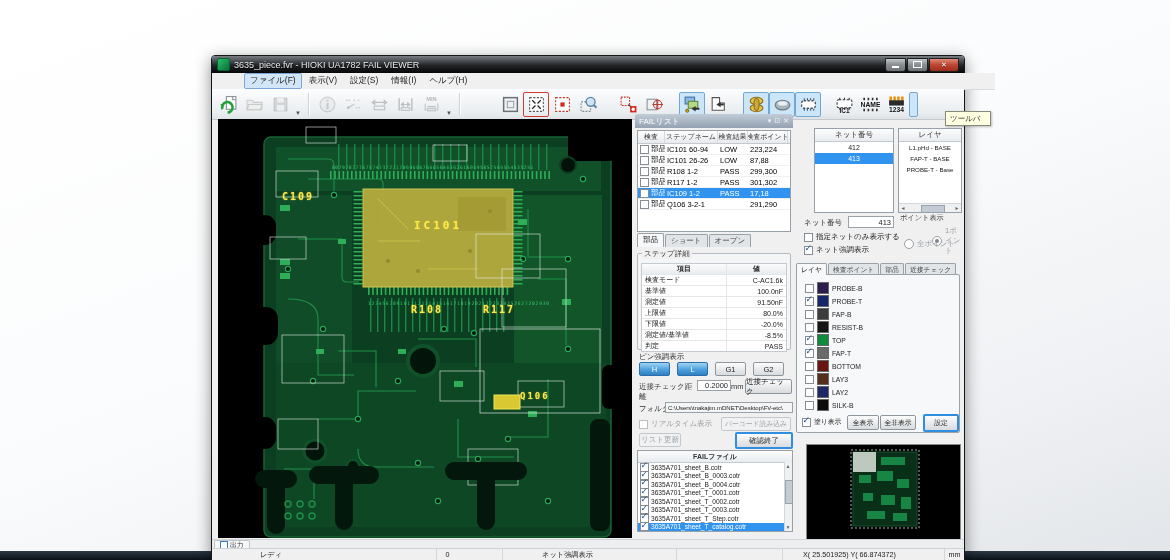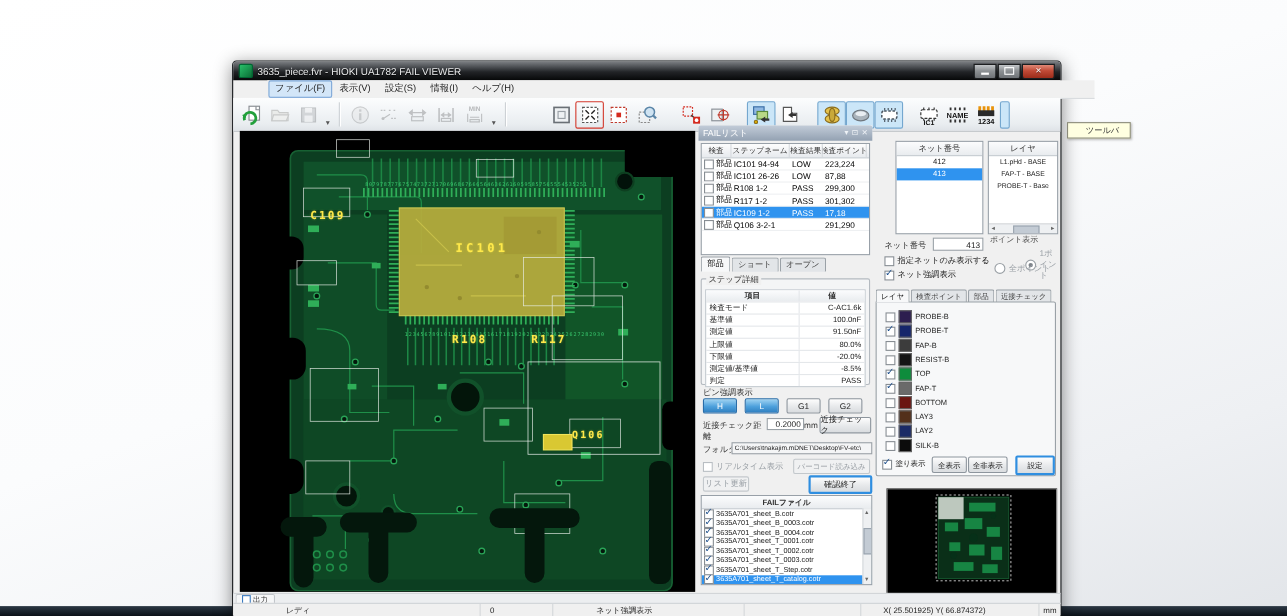--- a/index.html
+++ b/index.html
@@ -38,22 +38,22 @@
   .tgroup{display:flex;align-items:center;height:28px;padding:0 3px;}
   .tsep{width:1px;height:22px;background:#cdd1d5;box-shadow:1px 0 0 #fff;margin:0 2px;}
   .tbtn{width:26px;height:25px;display:flex;align-items:center;justify-content:center;
     border:1px solid transparent;border-radius:2px;background:transparent;padding:0;}
   .tbtn.active{background:#cbe6f8;border-color:#74a7cf;}
   .tbtn.redbox{border-color:#d3392c;}
   .tbtn.disabled{opacity:.42;filter:grayscale(.8);}
   .tbtn.partial{width:9px;overflow:hidden;background:#cbe6f8;border-color:#74a7cf;}
   .tdrop{width:10px;height:25px;display:flex;align-items:flex-end;justify-content:center;color:#555;font-size:6px;padding-bottom:2px;}
   .tooltip{position:absolute;left:733px;top:55px;width:40px;height:13px;background:#ffffe1;
-    border:1px solid #8a8a7a;font-size:7.5px;color:#333;display:flex;align-items:center;padding-left:16px;
-    white-space:nowrap;overflow:hidden;z-index:60;box-shadow:1px 1px 2px rgba(0,0,0,.25);margin-left:25px;}
+    border:1px solid #8a8a7a;font-size:7.5px;color:#333;display:flex;align-items:center;padding-left:4px;
+    white-space:nowrap;overflow:hidden;z-index:60;box-shadow:1px 1px 2px rgba(0,0,0,.25);}
   
   .cb{display:inline-block;width:7px;height:7px;border:1px solid #878d93;background:#fff;position:relative;flex:none;}
   .cb.checked::after{content:"✓";position:absolute;left:-.5px;top:-3.5px;font-size:9px;color:#1d4f8c;font-weight:bold;}
   .cb.dim{border-color:#b9bec3;}
   .radio{display:inline-block;width:8px;height:8px;border:1px solid #9aa0a5;border-radius:50%;background:#fff;position:relative;flex:none;}
   .radio.selected::after{content:"";position:absolute;left:2px;top:2px;width:4px;height:4px;border-radius:50%;background:#7d8belm;background:#7d838a;}
   .btn{display:flex;align-items:center;justify-content:center;font-size:7.5px;color:#222;
     background:linear-gradient(180deg,#fdfdfd,#e7e9eb 55%,#d9dcdf);border:1px solid #8d959d;border-radius:2px;}
   .btn.blue{background:linear-gradient(180deg,#9fd3f2,#4da0dc 55%,#2f7fc0);color:#fff;border-color:#2a6da8;}
   .btn.disabled{color:#9aa0a6;border-color:#c3c8cc;background:#f0f1f2;}
@@ -482,21 +482,21 @@
           <span class="fc fc1">検査</span>
           <span class="fc fc2">ステップネーム</span>
           <span class="fc fc3">検査結果</span>
           <span class="fc fc4">検査ポイント</span>
         </div>
         <div class="frow">
           <span class="fc fc1">
               <span class="cb"></span>
               <span>部品</span>
             </span>
-          <span class="fc fc2">IC101 94-94</span>
+          <span class="fc fc2">IC101 60-94</span>
           <span class="fc fc3">LOW</span>
           <span class="fc fc4">223,224</span>
         </div>
         <div class="frow">
           <span class="fc fc1">
               <span class="cb"></span>
               <span>部品</span>
             </span>
           <span class="fc fc2">IC101 26-26</span>
           <span class="fc fc3">LOW</span>

